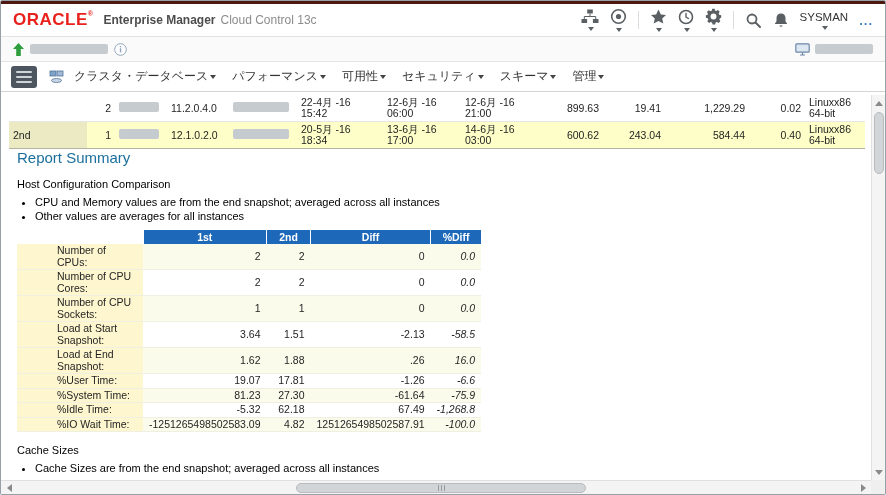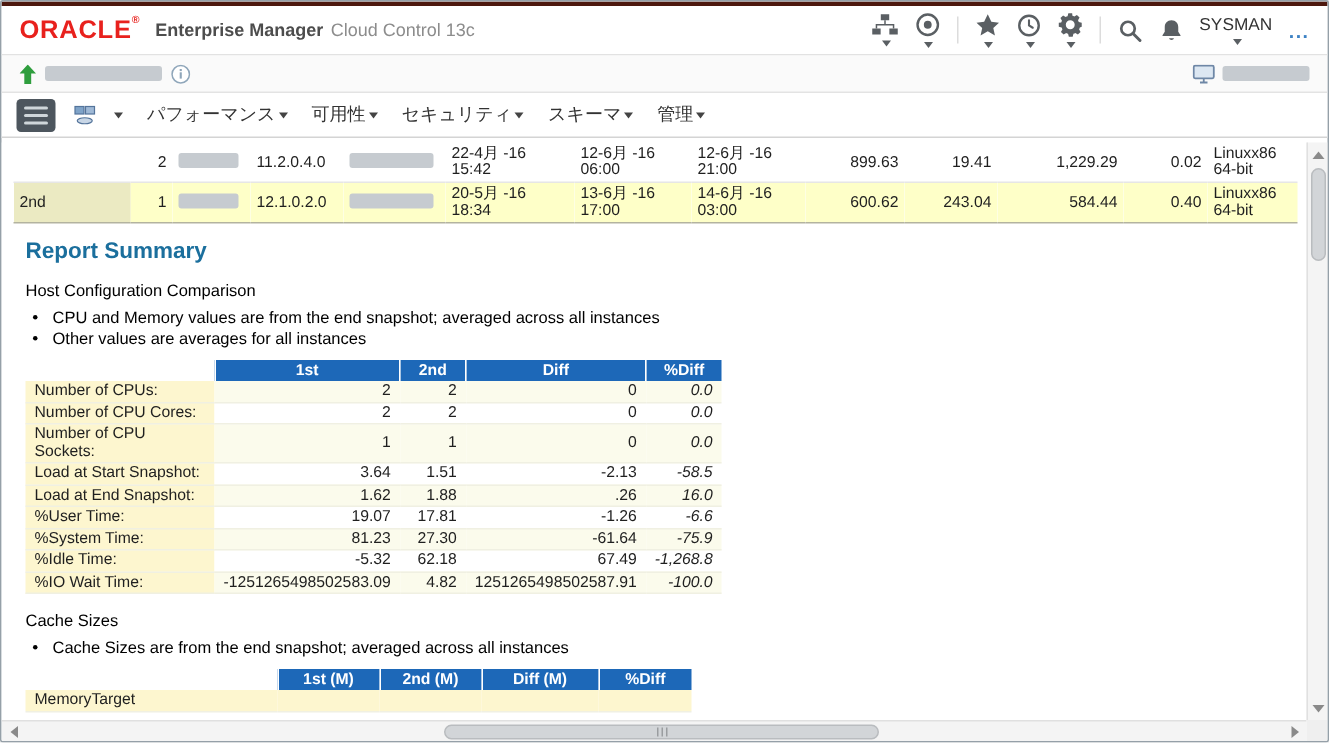--- a/index.html
+++ b/index.html
@@ -38,30 +38,30 @@
   .content { position:absolute; top:94px; left:0; right:14px; bottom:14px; background:#fff; overflow:hidden; }
 
   .inst-table { border-collapse:collapse; table-layout:fixed; width:856px; margin-left:8px; font-size:10.5px; color:#1f1f1f; }
   .inst-table td { padding:2px 4px; vertical-align:middle; line-height:11px; overflow:hidden; }
   .inst-table tr.r1 { background:#fff; border-bottom:1px solid #e6e6e6; }
   .inst-table tr.r2 { background:#feffc8; border-bottom:1px solid #b3b3a0; }
   .inst-table tr.r2 td.tag { background:#ebeac2; }
   .inst-table td.r { text-align:right; }
   .inst-table td.dt { line-height:11px; }
 
-  .report-title { margin:10px 0 0 16px; font-size:15px; font-weight:bold; color:#1b6f9d; }
+  .report-title { margin:0 0 0 16px; font-size:15px; font-weight:normal; color:#1b6f9d; }
   .section-title { margin:12px 0 0 16px; font-size:11px; color:#000; }
   ul.bullets { margin:6px 0 0 34px; font-size:11px; color:#000; }
   ul.bullets li { margin:2px 0; line-height:12px; }
 
   table.cmp { border-collapse:collapse; table-layout:fixed; margin:8px 0 0 16px; font-size:10.5px; color:#1f1f1f; }
   table.cmp th { background:#1d68b8; color:#fff; font-weight:bold; padding:1px 6px; line-height:12px; border-left:1px solid #fff;margin-top:39px; }
   table.cmp th.sp { background:transparent; border:none; }
   table.cmp td { padding:1px 6px; line-height:11.5px; border-bottom:1px solid #f0f0e2; }
-  table.cmp td.lbl { background:#fdf6cf; text-align:left; }
+  table.cmp td.lbl { background:#fdf6cf; text-align:left;padding-left:40px; }
   table.cmp td.num { text-align:right; background:#fff; }
   table.cmp td.pd { font-style:italic;margin-top:44px; }
   table.t1 tbody tr:nth-child(odd) td.num { background:#fbfbec; }
   table.t2 tr.group td { background:#fdf6cf; }
 
   
   .vscroll { position:absolute; top:94px; right:0; bottom:14px; width:14px; background:#f4f4f4; border-left:1px solid #e0e0e0; }
   .hscroll { position:absolute; left:0; right:14px; bottom:0; height:14px; background:#f4f4f4; border-top:1px solid #e0e0e0; }
   .corner { position:absolute; right:0; bottom:0; width:14px; height:14px; background:#efefef; }
   .sarrow { position:absolute; width:14px; height:14px; display:flex; align-items:center; justify-content:center; cursor:pointer; }
@@ -168,20 +168,21 @@
         <i></i>
       </div>
     <span class="cluster-ic">
       <svg width="15" height="14" viewBox="0 0 15 14">
           <rect x="1" y="1" width="6" height="5" fill="#7fa3c8" stroke="#54749b" stroke-width="0.8"></rect>
           <rect x="8" y="1" width="6" height="5" fill="#9fb9d6" stroke="#54749b" stroke-width="0.8"></rect>
           <ellipse cx="7.5" cy="10.5" rx="5" ry="2" fill="#c8d6e6" stroke="#54749b" stroke-width="0.8"></ellipse>
         </svg>
     </span>
     <div class="menu-item">
+        <span>クラスタ・データベース</span>
         <span class="caret"></span>
       </div>
     <div class="menu-item">
         <span>パフォーマンス</span>
         <span class="caret"></span>
       </div>
     <div class="menu-item">
         <span>可用性</span>
         <span class="caret"></span>
       </div>

